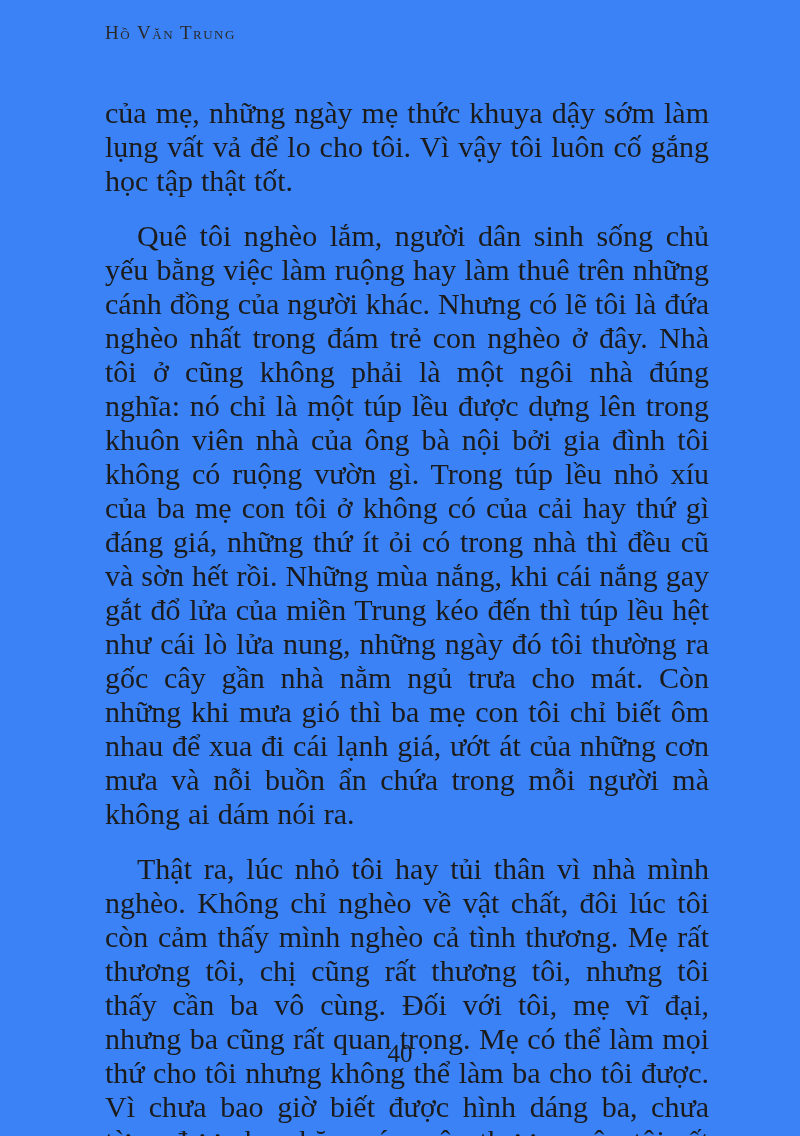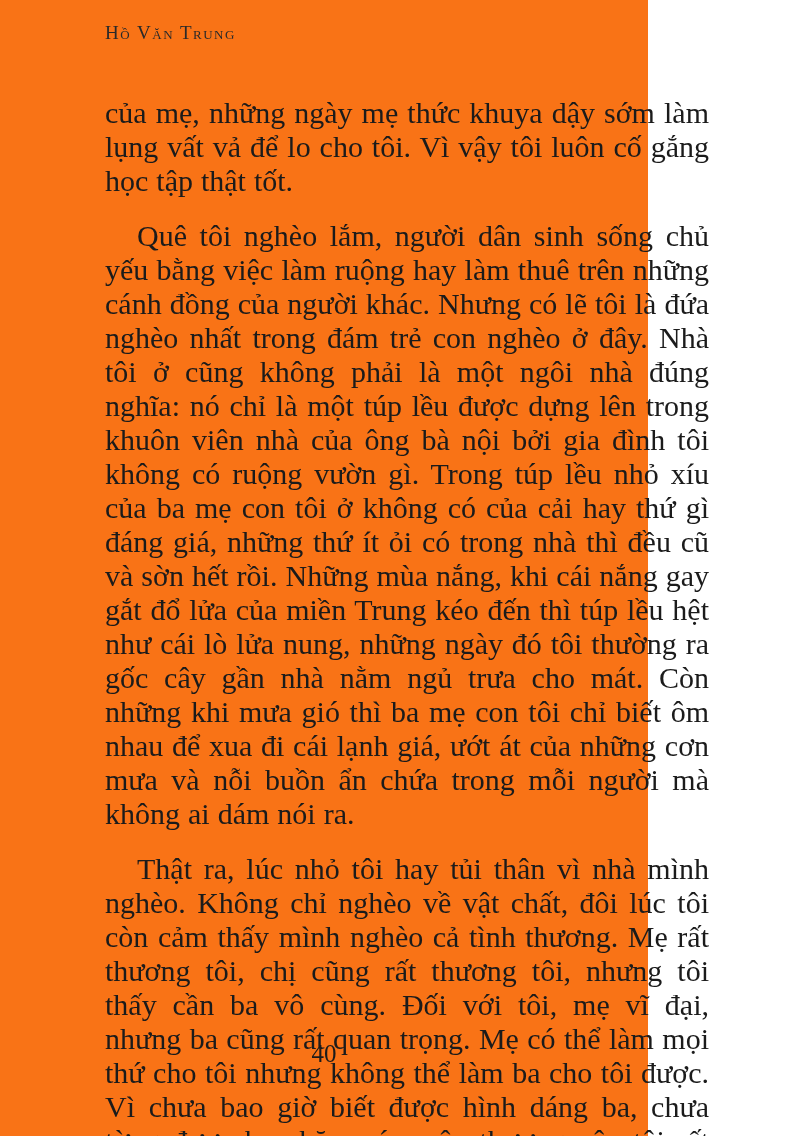--- a/index.html
+++ b/index.html
@@ -6,23 +6,23 @@
 
   html, body {
     width: 800px;
     height: 1136px;
     background: #ffffff;
     overflow: hidden;
   }
 
   .book-page {
     position: relative;
-    width: 648px;
+    width: 800px;
     height: 1136px;
-    background: #f97316;
+    background: #3b82f6;
     color: #1b1b1b;
     font-family: "Liberation Serif", "DejaVu Serif", serif;
   }
 
   .running-header {
     position: absolute;
     left: 105px;
     top: 22px;
     font-size: 19px;
     font-variant: small-caps;

